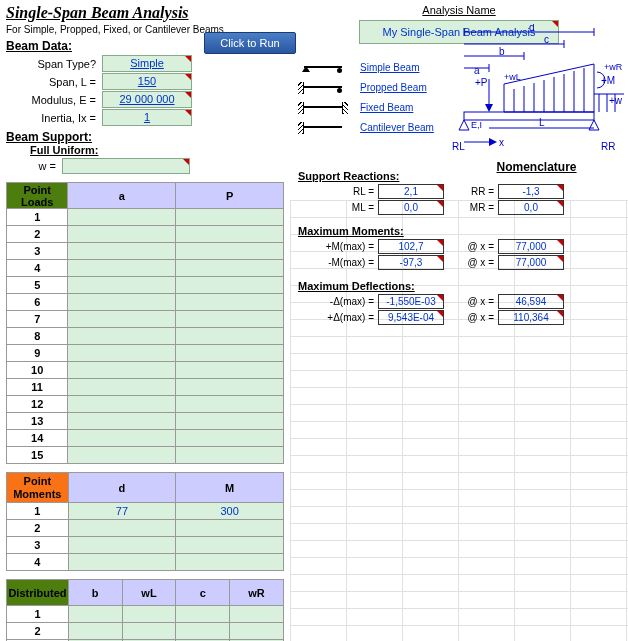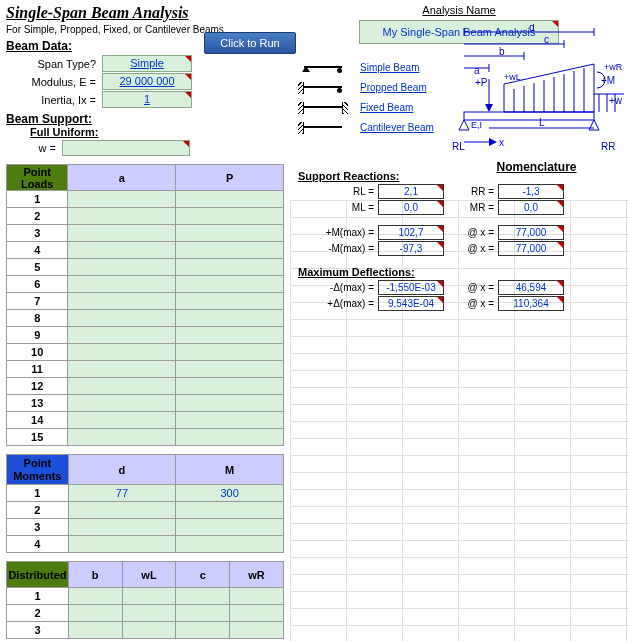--- a/index.html
+++ b/index.html
@@ -167,20 +167,24 @@
     <h1>Single-Span Beam Analysis</h1>
     <div class="subtitle">For Simple, Propped, Fixed, or Cantilever Beams</div>
 
     <div class="section-label">Beam Data:</div>
     <div class="beam-data-rows">
       <div class="data-row">
         <div class="data-lbl">Span Type?</div>
         <div class="data-val red-tri">Simple</div>
       </div>
       <div class="data-row">
+        <div class="data-lbl">Span, L =</div>
+        <div class="data-val red-tri">150</div>
+      </div>
+      <div class="data-row">
         <div class="data-lbl">Modulus, E =</div>
         <div class="data-val red-tri">29 000 000</div>
       </div>
       <div class="data-row">
         <div class="data-lbl">Inertia, Ix =</div>
         <div class="data-val red-tri">1</div>
       </div>
     </div>
 
     <div class="section-label">Beam Support:</div>
@@ -273,21 +277,21 @@
             <td class="row-num">15</td>
             <td class="cell-blank"></td>
             <td class="cell-blank"></td>
           </tr>
         </tbody>
     </table>
 
     <table>
       <tbody>
           <tr>
-        <th class="row-hdr col-hdr tall" style="background:#1d4ed8;margin-top:45px;">Point Moments</th>
+        <th class="row-hdr col-hdr tall" style="background:#f97316;margin-top:45px;">Point Moments</th>
         <th class="col-hdr" style="width:110px;">d</th>
         <th class="col-hdr" style="width:110px;">M</th>
       </tr>
       </tbody>
         <tbody id="pm-body">
           <tr>
             <td class="row-num">1</td>
             <td class="cell-input">77</td>
             <td class="cell-input">300</td>
           </tr>
@@ -460,20 +464,21 @@
         <div class="res-row">
           <div class="res-lbl">ML =</div>
           <div class="res-val red-tri">0,0</div>
           <div class="res-gap"></div>
           <div class="res-lbl2">MR =</div>
           <div class="res-val red-tri">0,0</div>
         </div>
       </div>
 
       <div class="res-section">
+        <div class="res-title">Maximum Moments:</div>
         <div class="res-row">
           <div class="res-lbl">+M(max) =</div>
           <div class="res-val red-tri">102,7</div>
           <div class="res-gap"></div>
           <div class="res-lbl2">@ x =</div>
           <div class="res-val red-tri">77,000</div>
         </div>
         <div class="res-row">
           <div class="res-lbl">-M(max) =</div>
           <div class="res-val red-tri">-97,3</div>

